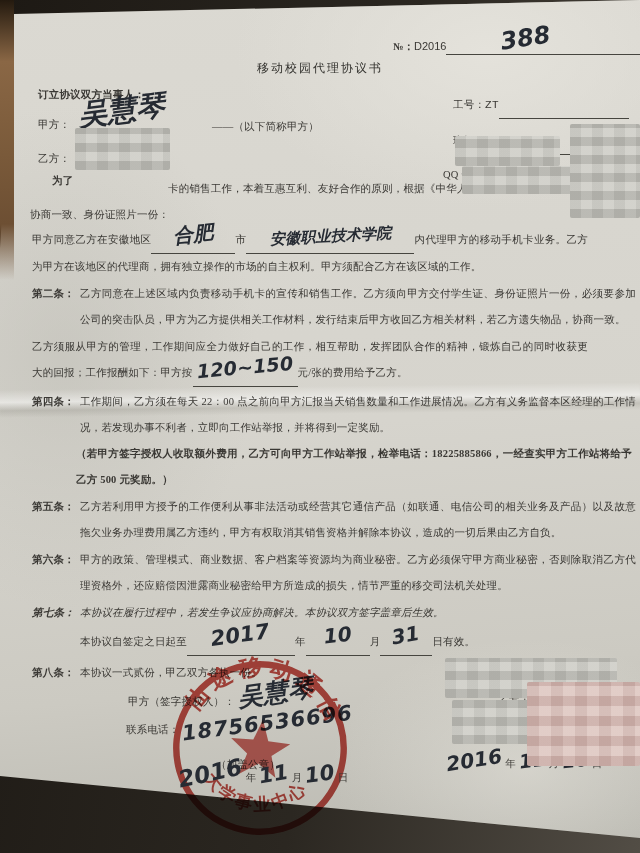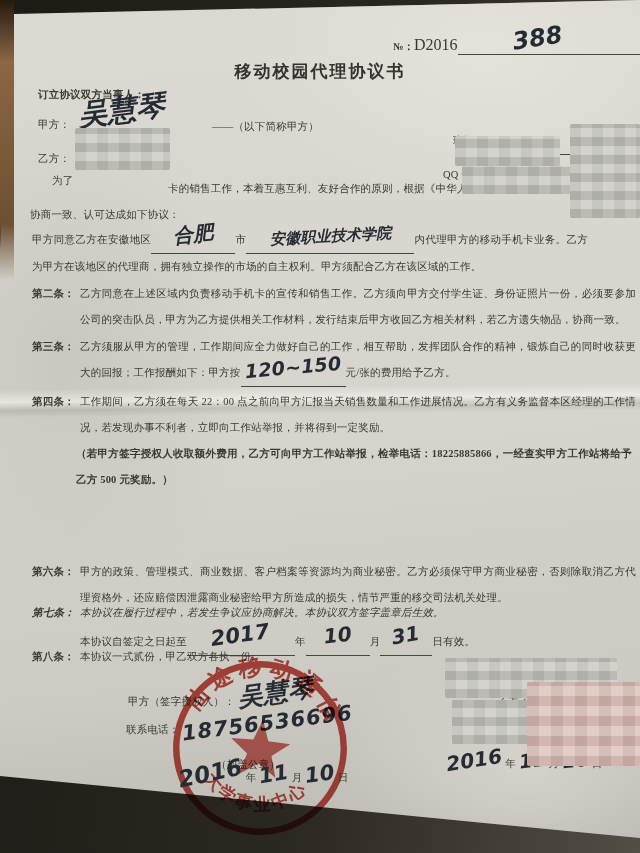--- a/index.html
+++ b/index.html
@@ -22,21 +22,21 @@
       radial-gradient(ellipse 300px 200px at 82% 90%,rgba(235,233,226,.45) 0%,rgba(235,233,226,0) 65%),
       linear-gradient(175deg,#dbd9d2 0%,#d6d4cd 50%,#ccCac2 78%,#b9b8b0 100%);
   }
   .crease{
     left:0;top:386px;width:100%;height:28px;transform:rotate(-.7deg);
     background:linear-gradient(180deg,rgba(255,255,255,0) 0%,rgba(255,255,255,.5) 45%,rgba(88,86,76,.15) 75%,rgba(88,86,76,0) 100%);
   }
   .t{font-size:10.5px;line-height:26px;letter-spacing:.2px;}
   .sm{font-size:10.5px;}
   .bold{font-weight:700;}
-  .title{font-size:17px;font-weight:700;letter-spacing:2px;color:#33322e;}
+  .title{font-size:12px;font-weight:400;letter-spacing:2px;color:#33322e;}
   .article{display:flex;}
   .alabel{flex:0 0 48px;font-weight:700;white-space:nowrap;}
   .abody{width:556px;text-align:justify;}
   .note{width:556px;text-align:justify;font-weight:700;}
   .hand{
     font-family:"DejaVu Sans",sans-serif;font-style:italic;font-weight:700;
     color:#262b33;display:inline-block;transform:rotate(-4deg);line-height:1;
   }
   .fill{
     display:inline-block;border-bottom:1.4px solid #46453f;
@@ -61,86 +61,92 @@
 </head>
 <body>
 
 <div class="photo">
 
   <div class="abs paper"></div>
   <div class="abs wood"></div>
   <div class="abs crease"></div>
 
   <div class="abs" style="left:393px;top:30px;white-space:nowrap;">
-    <span class="sm bold">№：</span><span class="sm" style="font-family:Liberation Serif, serif;font-size:16px;">D2016</span><span class="fill" style="width:160px;"><span class="hand" style="font-size:24px;transform:rotate(-9deg) translateY(-4px);">388</span></span><span class="fill" style="width:80px;">&nbsp;</span>
+    <span class="sm bold">№：</span><span class="sm" style="font-family:Liberation Sans, sans-serif;font-size:11px;">D2016</span><span class="fill" style="width:160px;"><span class="hand" style="font-size:24px;transform:rotate(-9deg) translateY(-4px);">388</span></span><span class="fill" style="width:80px;">&nbsp;</span>
   </div>
 
   <div class="abs title" style="left:0;top:60px;width:640px;text-align:center;">移动校园代理协议书</div>
 
   <div class="abs t bold" style="left:38px;top:82px;">订立协议双方当事人：</div>
 
   <div class="abs t" style="left:38px;top:112px;">甲方：</div>
   <div class="abs" style="left:78px;top:96px;">
     <span class="hand" style="font-size:29px;transform:rotate(-7deg);">吴慧琴</span>
   </div>
   <div class="abs t" style="left:212px;top:114px;">——（以下简称甲方）</div>
 
   <div class="abs t" style="left:38px;top:146px;">乙方：</div>
 
+  <div class="abs t" style="left:453px;top:92px;white-space:nowrap;">
+    <span>工号：</span><span style="font-family:'Liberation Mono','DejaVu Sans Mono',monospace;font-size:11px;">ZT</span><span class="fill" style="width:130px;">&nbsp;</span>
+  </div>
   <div class="abs t" style="left:453px;top:128px;white-space:nowrap;">
     <span>班级：</span><span class="fill" style="width:145px;">&nbsp;</span>
   </div>
   <div class="abs t" style="left:443px;top:162px;white-space:nowrap;">
     <span>QQ 号：</span>
   </div>
 
-  <div class="abs t" style="left:52px;top:168px;">为了</div>
+  <div class="abs t" style="left:52px;top:168px;font-weight:bold;">为了</div>
   <div class="abs t" style="left:168px;top:176px;width:470px;">卡的销售工作，本着互惠互利、友好合作的原则，根据《中华人民共和国合同法》的有关规定，</div>
-  <div class="abs t" style="left:30px;top:202px;">协商一致、认可达成如下协议：</div>
+  <div class="abs t" style="left:30px;top:202px;">协商一致、身份证照片一份：</div>
 
   <div class="abs t article" style="left:32px;top:226px;">
     <span class="abody">
       <span>甲方同意乙方在安徽地区</span><span class="fill" style="width:84px;"><span class="hand" style="font-size:20px;transform:rotate(-6deg) translateY(-2px);">合肥</span></span><span>市</span><span class="fill" style="width:168px;"><span class="hand" style="font-size:15px;transform:rotate(-3deg) translateY(-2px);white-space:nowrap;">安徽职业技术学院</span></span><span>内代理甲方的移动手机卡业务。乙方为甲方在该地区的代理商，拥有独立操作的市场的自主权利。甲方须配合乙方在该区域的工作。</span>
     </span>
   </div>
 
   <div class="abs t article" style="left:32px;top:281px;">
     <span class="alabel">第二条：</span>
     <span class="abody">乙方同意在上述区域内负责移动手机卡的宣传和销售工作。乙方须向甲方交付学生证、身份证照片一份，必须要参加公司的突击队员，甲方为乙方提供相关工作材料，发行结束后甲方收回乙方相关材料，若乙方遗失物品，协商一致。</span>
   </div>
 
   <div class="abs t article" style="left:32px;top:334px;">
-    <span class="alabel">第三条：</span>
     <span class="abody">
       <span>乙方须服从甲方的管理，工作期间应全力做好自己的工作，相互帮助，发挥团队合作的精神，锻炼自己的同时收获更大的回报；工作报酬如下：甲方按</span><span class="fill" style="width:105px;"><span class="hand" style="font-size:19px;transform:rotate(-5deg) translateY(-2px);">120~150</span></span><span>元/张的费用给予乙方。</span>
     </span>
   </div>
 
   <div class="abs t article" style="left:32px;top:389px;">
     <span class="alabel">第四条：</span>
     <span class="abody">工作期间，乙方须在每天 22：00 点之前向甲方汇报当天销售数量和工作进展情况。乙方有义务监督本区经理的工作情况，若发现办事不利者，立即向工作站举报，并将得到一定奖励。</span>
   </div>
 
   <div class="abs t note" style="left:76px;top:441px;">（若甲方签字授权人收取额外费用，乙方可向甲方工作站举报，检举电话：18225885866，一经查实甲方工作站将给予乙方 500 元奖励。）</div>
 
-
-  <div class="abs t article" style="left:32px;top:547px;margin-top:12px;">
+  <div class="abs t article" style="left:32px;top:494px;">
+    <span class="alabel">第五条：</span>
+    <span class="abody">乙方若利用甲方授予的工作便利从事非法活动或经营其它通信产品（如联通、电信公司的相关业务及产品）以及故意拖欠业务办理费用属乙方违约，甲方有权取消其销售资格并解除本协议，造成的一切后果由乙方自负。</span>
+  </div>
+
+  <div class="abs t article" style="left:32px;top:547px;">
     <span class="alabel">第六条：</span>
     <span class="abody">甲方的政策、管理模式、商业数据、客户档案等资源均为商业秘密。乙方必须保守甲方商业秘密，否则除取消乙方代理资格外，还应赔偿因泄露商业秘密给甲方所造成的损失，情节严重的移交司法机关处理。</span>
   </div>
 
   <div class="abs t article" style="left:32px;top:600px;font-style:italic;">
     <span class="alabel">第七条：</span>
     <span class="abody">本协议在履行过程中，若发生争议应协商解决。本协议双方签字盖章后生效。</span>
   </div>
   <div class="abs t" style="left:80px;top:628px;white-space:nowrap;">
     <span>本协议自签定之日起至</span><span class="fill" style="width:108px;"><span class="hand" style="font-size:21px;transform:rotate(-8deg) translateY(-3px);">2017</span></span><span>年</span><span class="fill" style="width:64px;"><span class="hand" style="font-size:20px;transform:rotate(-6deg) translateY(-3px);">10</span></span><span>月</span><span class="fill" style="width:52px;"><span class="hand" style="font-size:20px;transform:rotate(-10deg) translateY(-3px);">31</span></span><span>日有效。</span>
   </div>
 
-  <div class="abs t article" style="left:32px;top:644px;">
+  <div class="abs t article" style="left:32px;top:660px;">
     <span class="alabel">第八条：</span>
     <span class="abody">本协议一式贰份，甲乙双方各执一份。</span>
   </div>
 
   <div class="abs t" style="left:128px;top:684px;white-space:nowrap;">
     <span>甲方（签字授权人）：</span>
     <span class="hand" style="font-size:25px;transform:rotate(-8deg) translateY(-4px);">吴慧琴</span>
   </div>
   <div class="abs t" style="left:126px;top:716px;white-space:nowrap;">
     <span>联系电话：</span>

